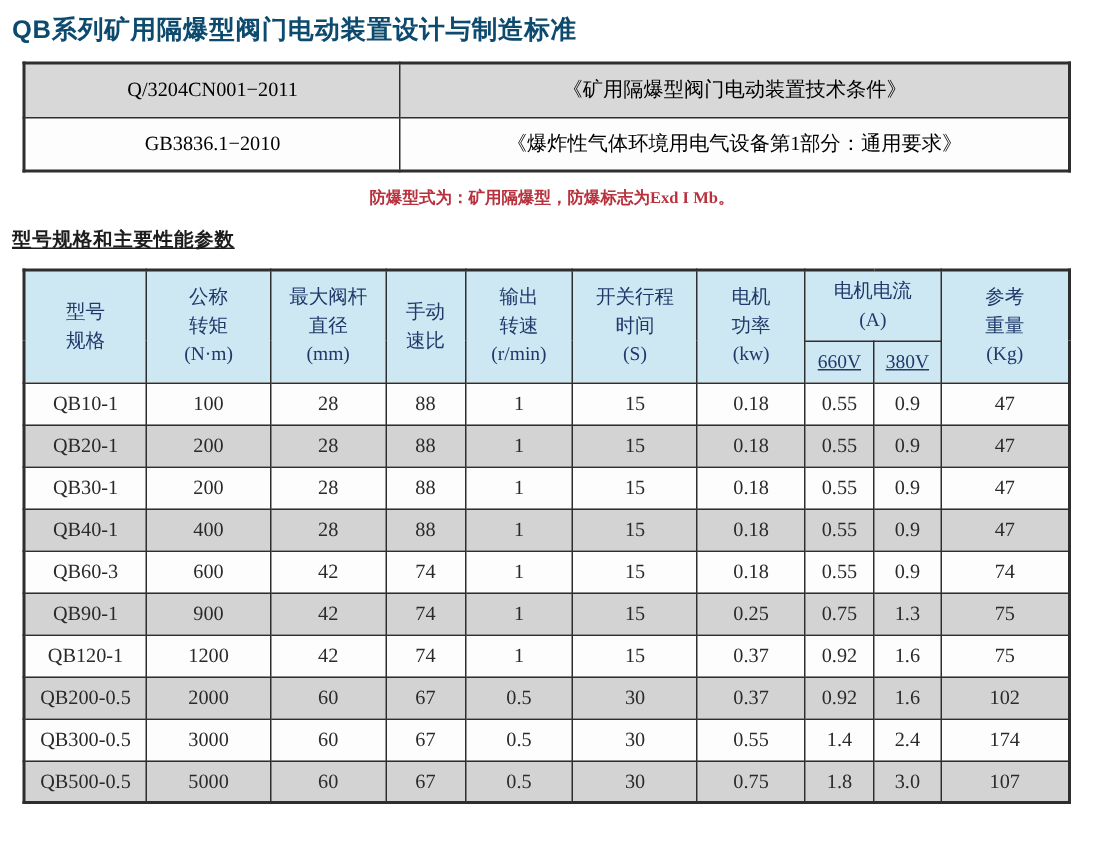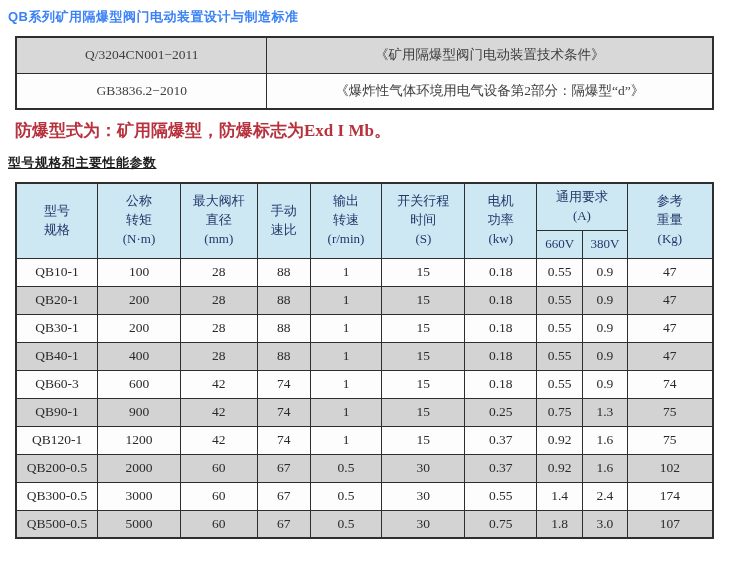--- a/index.html
+++ b/index.html
@@ -13,59 +13,60 @@
   }
   *{box-sizing:border-box;}
   html,body{margin:0;padding:0;background:#ffffff;}
   body{
     width:729px;height:574px;overflow:hidden;
     font-family:"Liberation Sans","DejaVu Sans",sans-serif;
     color:var(--body-text);
   }
   .page{padding:4px 8px 0 8px;}
   .doc-title{
-    font-size:13px;font-weight:bold;color:#3b82f6;
+    font-size:17px;font-weight:bold;color:#0c4a6e;
     margin:4px 0 10px 0;letter-spacing:0.5px;
   }
   table{
     border-collapse:collapse;table-layout:fixed;
     margin-left:7px;width:699px;
     font-family:"Liberation Serif","DejaVu Serif",serif;
   }
   table.standards{border:2px solid var(--border);}
   table.standards td{
     border:1px solid var(--border);
     height:36px;text-align:center;vertical-align:middle;
-    font-size:13.5px;color:#404040;padding:1px 4px;margin-left:21px;
+    font-size:13.5px;color:#000000;padding:1px 4px;margin-left:21px;
   }
   table.standards tr:nth-child(odd){background:#d8d8d8;}
   table.standards tr:nth-child(even){background:var(--row-bg);}
   .red-note{
-    color:var(--accent-red);font-weight:bold;font-size:17px;
+    color:var(--accent-red);font-weight:bold;font-size:11px;
     margin:9px 0 8px 7px;
     font-family:"Liberation Serif","DejaVu Serif",serif;
+    text-align:center;
   }
   .section-title{
     font-size:13px;font-weight:bold;color:#1d1d1d;
     margin:12px 0 10px 0;letter-spacing:0.5px;text-decoration:underline;
   }
   table.spec{border:2px solid var(--border);}
   table.spec th,table.spec td{
     border:1px solid var(--border);
     text-align:center;vertical-align:middle;
     padding:1px 2px;
   }
   table.spec thead th{
     background:var(--header-bg);
     color:var(--header-text);
     font-size:13px;font-weight:normal;
     white-space:pre-line;line-height:1.45;
   }
   table.spec thead tr:first-child th{height:47px;}
-  table.spec thead tr:last-child th{height:28px;}
+  table.spec thead tr:last-child th{height:28px;text-decoration:underline;}
   table.spec tbody td{
     height:28px;font-size:13.5px;color:#2a2a2a;
   }
   table.spec tbody tr:nth-child(odd){background:var(--row-bg);}
   table.spec tbody tr:nth-child(even){background:var(--row-alt-bg);}
   .footnote{margin-top:10px;}
 </style>
 </head>
 <body>
 
@@ -77,22 +78,22 @@
     <colgroup>
       <col style="width:36%">
       <col style="width:64%">
     </colgroup>
     <tbody id="standards-body">
         <tr>
           <td>Q/3204CN001−2011</td>
           <td>《矿用隔爆型阀门电动装置技术条件》</td>
         </tr>
         <tr>
-          <td>GB3836.2−2010</td>
-          <td>《爆炸性气体环境用电气设备第2部分：隔爆型“d”》</td>
+          <td>GB3836.1−2010</td>
+          <td>《爆炸性气体环境用电气设备第1部分：通用要求》</td>
         </tr>
       </tbody>
   </table>
 
   <div class="red-note">防爆型式为：矿用隔爆型，防爆标志为Exd I  Mb。</div>
 
   <div class="section-title">型号规格和主要性能参数</div>
 
   <table class="spec">
     <colgroup>
@@ -121,21 +122,21 @@
 速比</th>
         <th rowspan="2">输出
 转速
 (r/min)</th>
         <th rowspan="2">开关行程
 时间
 (S)</th>
         <th rowspan="2">电机
 功率
 (kw)</th>
-        <th colspan="2">通用要求
+        <th colspan="2">电机电流
 (A)</th>
         <th rowspan="2">参考
 重量
 (Kg)</th>
       </tr>
       <tr>
         <th>660V</th>
         <th>380V</th>
       </tr>
     </thead>

